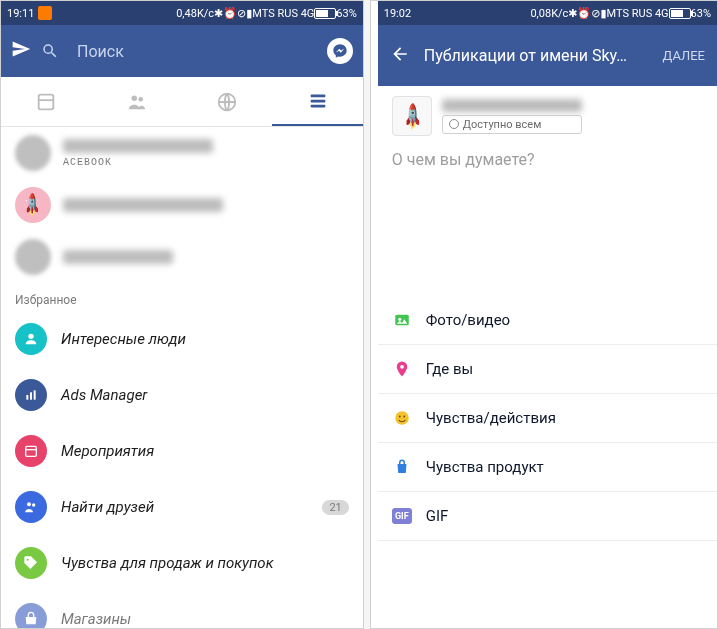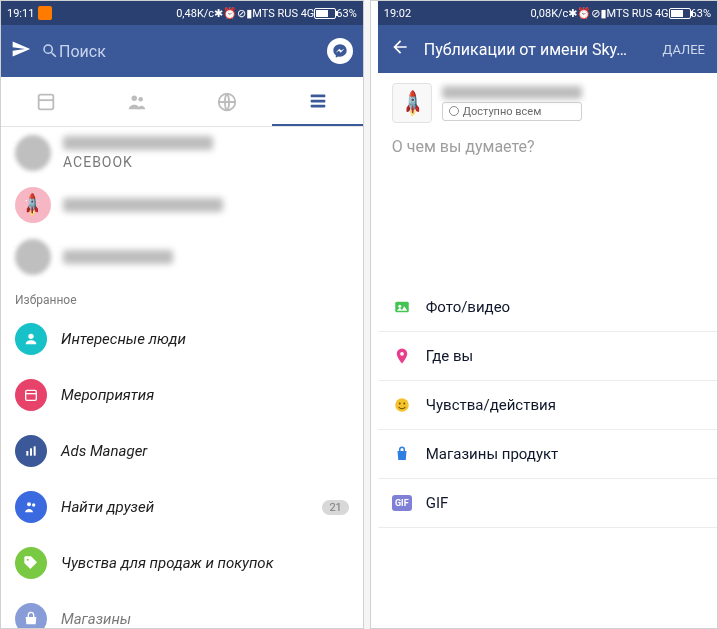--- a/index.html
+++ b/index.html
@@ -46,51 +46,51 @@
     align-items: center;
     padding: 0 10px;
     color: #fff;
     gap: 10px;
   }
   .send-icon svg, .back-icon svg { width: 20px; height: 20px; fill: #fff; }
   .search-wrap {
     flex: 1;
     display: flex;
     align-items: center;
-    gap: 0;
+    gap: 18px;
     color: #c7d4ef;
     font-size: 16px;
   }
   .msgr-icon { width: 26px; height: 26px; border-radius: 50%; background:#fff; display:flex; align-items:center; justify-content:center; }
   .msgr-icon svg { width:16px; height:16px; fill:#3b5998; }
   
   .tabs { height: 50px; display:flex; border-bottom:1px solid #e5e5e5; }
   .tab { flex:1; display:flex; align-items:center; justify-content:center; }
   .tab svg { width:22px; height:22px; fill:#bdbdbd; }
   .tab.active svg { fill:#3b5998; }
   .tab.active { border-bottom:2px solid #3b5998; }
   
   .blur-row { display:flex; align-items:center; padding:8px 14px; gap:12px; }
   .blur-avatar { width:36px; height:36px; border-radius:50%; background:#bfbfbf; filter: blur(2px); }
   .blur-avatar.rocket { background:#f7b6c3; display:flex; align-items:center; justify-content:center; filter:none; }
   .blur-avatar.rocket span { transform:rotate(-45deg); font-size:16px; color:#9e3a3a; }
   .blur-text { height:14px; background:#bdbdbd; border-radius:3px; filter: blur(3px); }
   .blur-col { display:flex; flex-direction:column; gap:4px; }
-  .sub-facebook { font-size:14px; color:#7a7a7a; letter-spacing:1px; }
+  .sub-facebook { font-size:10px; color:#7a7a7a; letter-spacing:1px;font-family:Liberation Mono, monospace; }
   .section-title { padding:10px 14px 4px; color:#7a7a7a; font-size:12px; }
   .fav-row { display:flex; align-items:center; padding:12px 14px; gap:14px; }
   .fav-icon { width:32px; height:32px; border-radius:50%; display:flex; align-items:center; justify-content:center; }
   .fav-icon svg { width:16px; height:16px; fill:#fff; }
   .fav-label { font-size:15px; color:#1d1d1d;font-style:italic; }
   .badge { margin-left:auto; background:#d8d8d8; color:#7a7a7a; border-radius:10px; font-size:11px; padding:1px 7px; }
   
   .c-cyan{background:#17c1c8;} .c-blue{background:#3b5998;} .c-pink{background:#e7436a;}
   .c-royal{background:#3a69e0;} .c-green{background:#7ac943;} .c-indigo{background:#3a5bbf;}
   
-  .ab-right { height:48px; background:#3b5998; display:flex; align-items:center; padding:0 12px; color:#fff; gap:14px; }
+  .ab-right { height:61px; background:#3b5998; display:flex; align-items:center; padding:0 12px; color:#fff; gap:14px; }
   .ab-title { font-size:16px; flex:1; white-space:nowrap; overflow:hidden; text-overflow:ellipsis; }
   .ab-next { font-size:13px; color:#cfd9ec; }
   .composer { padding:10px 14px 0; }
   .page-chip { display:flex; align-items:center; gap:10px; }
   .page-av { width:40px; height:40px; border:1px solid #e2e2e2; border-radius:4px; display:flex; align-items:center; justify-content:center; background:#f8f8f8; }
   .page-av span { transform:rotate(-45deg); font-size:18px; color:#c58d8d; }
   .page-col { display:flex; flex-direction:column; gap:3px; }
   .page-name-blur { width:140px; height:13px; background:#bcbcbc; border-radius:3px; filter:blur(3px); }
   .vis-chip { border:1px solid #d0d0d0; border-radius:3px; font-size:11px; color:#6b6b6b; padding:2px 6px; display:inline-flex; align-items:center; gap:4px; }
   .vis-chip::before { content:""; width:8px; height:8px; border:1.5px solid #8a8a8a; border-radius:50%; display:inline-block; }
@@ -199,37 +199,37 @@
   <div class="fav-row">
     <div class="fav-icon c-cyan">
         <svg viewBox="0 0 24 24">
           <circle cx="12" cy="8" r="4"></circle>
           <path d="M4 20c0-4 4-6 8-6s8 2 8 6"></path>
         </svg>
       </div>
     <span class="fav-label">Интересные люди</span>
   </div>
   <div class="fav-row">
-    <div class="fav-icon c-pink">
-        <svg viewBox="0 0 24 24">
-          <rect x="4" y="5" width="16" height="15" rx="2" fill="none" stroke="#fff" stroke-width="2"></rect>
-          <line x1="4" y1="10" x2="20" y2="10" stroke="#fff" stroke-width="2"></line>
-        </svg>
-      </div>
-    <span class="fav-label">Мероприятия</span>
-  </div>
-  <div class="fav-row">
     <div class="fav-icon c-blue">
         <svg viewBox="0 0 24 24">
           <rect x="5" y="12" width="3" height="7"></rect>
           <rect x="10.5" y="8" width="3" height="11"></rect>
           <rect x="16" y="5" width="3" height="14"></rect>
         </svg>
       </div>
     <span class="fav-label">Ads Manager</span>
+  </div>
+  <div class="fav-row">
+    <div class="fav-icon c-pink">
+        <svg viewBox="0 0 24 24">
+          <rect x="4" y="5" width="16" height="15" rx="2" fill="none" stroke="#fff" stroke-width="2"></rect>
+          <line x1="4" y1="10" x2="20" y2="10" stroke="#fff" stroke-width="2"></line>
+        </svg>
+      </div>
+    <span class="fav-label">Мероприятия</span>
   </div>
   <div class="fav-row">
     <div class="fav-icon c-royal">
         <svg viewBox="0 0 24 24">
           <circle cx="9" cy="8" r="3"></circle>
           <circle cx="16" cy="9" r="2.5"></circle>
           <path d="M3 20c0-3 3-5 6-5s6 2 6 5"></path>
         </svg>
       </div>
     <span class="fav-label">Найти друзей</span>
@@ -336,21 +336,21 @@
       </span>
     <span class="opt-label">Чувства/действия</span>
   </div>
   <div class="opt-row">
     <span class="opt-icon">
         <svg viewBox="0 0 24 24" fill="#2e7fe0">
           <path d="M6 8h12l-1 12H7z"></path>
           <path d="M9 8V6a3 3 0 116 0v2" fill="none" stroke="#2e7fe0" stroke-width="2"></path>
         </svg>
       </span>
-    <span class="opt-label">Магазины продукт</span>
+    <span class="opt-label">Чувства продукт</span>
   </div>
   <div class="opt-row">
     <span class="opt-icon">
         <span class="gif-badge">GIF</span>
       </span>
     <span class="opt-label">GIF</span>
   </div>
 
   <div class="anno">
     

